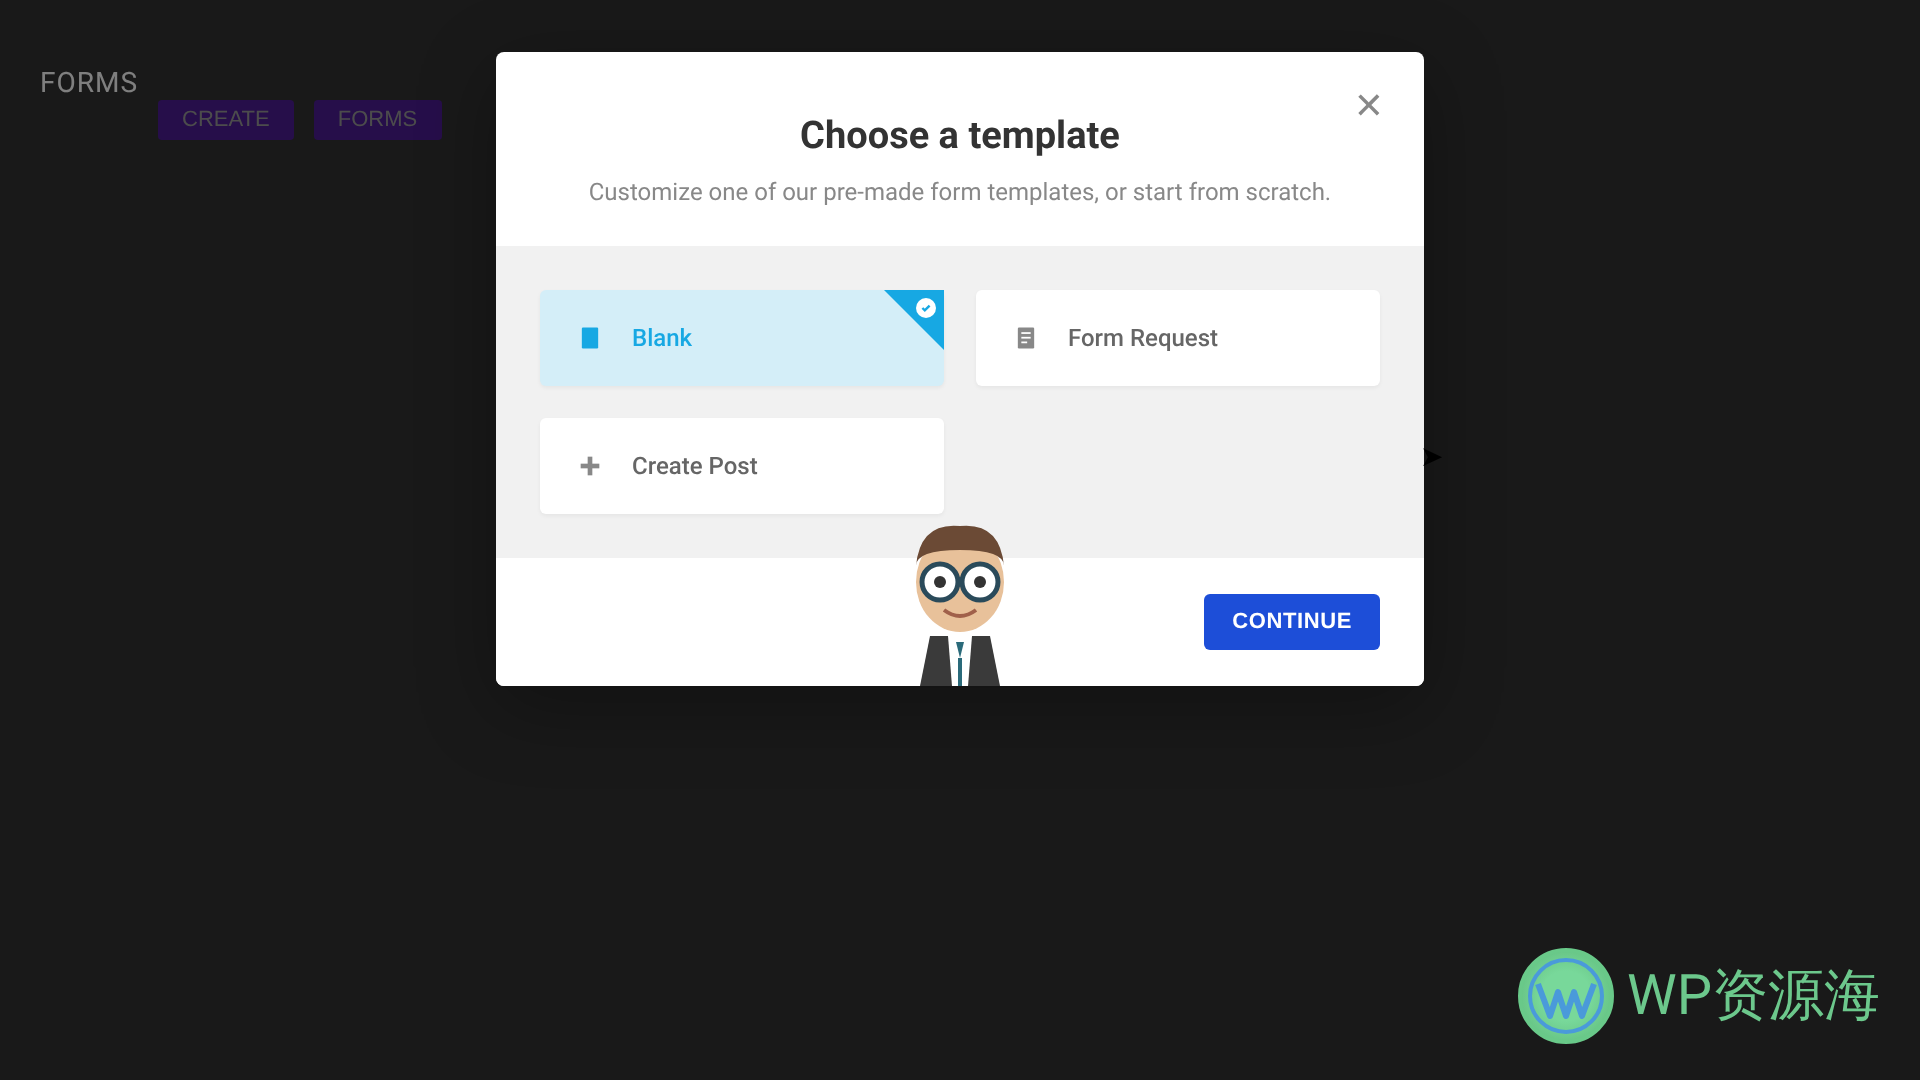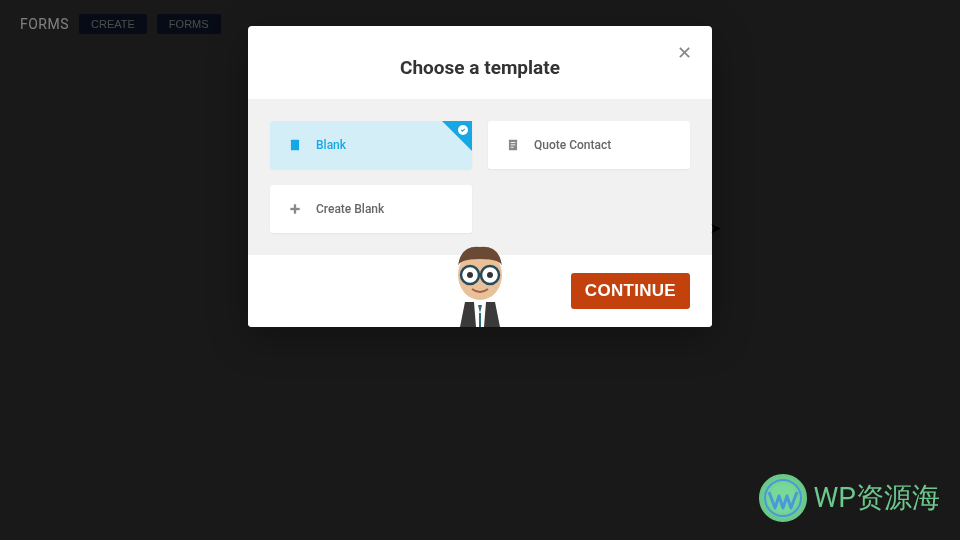--- a/index.html
+++ b/index.html
@@ -19,26 +19,27 @@
       align-items: center;
       gap: 10px;
     }
     .page-title {
       color: #ffffff;
       font-size: 14px;
       font-weight: 400;
       letter-spacing: 0.5px;
     }
     .header-btn {
-      background: #0f172a;
+      background: #4c1d95;
       color: #999;
       border: none;
       padding: 4px 12px;
       font-size: 11px;
       border-radius: 2px;
+      margin-top: 36px;
     }
     .modal-overlay {
       position: absolute;
       inset: 0;
       background: rgba(0,0,0,0.5);
     }
     .modal {
       position: absolute;
       left: 50%;
       top: 26px;
@@ -136,25 +137,25 @@
       font-weight: 500;
     }
     .modal-footer {
       background: #fff;
       padding: 18px 22px;
       display: flex;
       justify-content: flex-end;
       position: relative;
     }
     .continue-btn {
-      background: #c2410c;
+      background: #1d4ed8;
       color: #fff;
       border: none;
       padding: 8px 14px;
-      font-size: 17px;
+      font-size: 11px;
       font-weight: 700;
       letter-spacing: 0.3px;
       border-radius: 3px;
       cursor: pointer;
     }
     .mascot {
       position: absolute;
       left: 50%;
       bottom: 0;
       transform: translateX(-50%);
@@ -206,20 +207,21 @@
 
 <div class="modal-overlay"></div>
 
 <div class="modal">
   <button class="modal-close">
     <span>✕</span>
   </button>
 
   <div class="modal-header">
     <h2 class="modal-title">Choose a template</h2>
+    <p class="modal-subtitle">Customize one of our pre-made form templates, or start from scratch.</p>
   </div>
 
   <div class="template-grid">
 
     <div class="template-card selected">
       <span class="corner-check">
         <svg viewBox="0 0 10 10">
             <path d="M2 5l2 2 4-4" stroke="#17a8e3" stroke-width="2" fill="none"></path>
           </svg>
       </span>
@@ -234,32 +236,32 @@
 
     <div class="template-card">
       <span class="template-icon">
         <svg viewBox="0 0 24 24" width="14" height="14" fill="currentColor">
             <rect x="5" y="3" width="14" height="18" rx="1"></rect>
             <rect x="8" y="7" width="8" height="1.5" fill="#fff"></rect>
             <rect x="8" y="11" width="8" height="1.5" fill="#fff"></rect>
             <rect x="8" y="15" width="5" height="1.5" fill="#fff"></rect>
           </svg>
       </span>
-      <span class="template-label">Quote Contact</span>
+      <span class="template-label">Form Request</span>
     </div>
 
 
     <div class="template-card">
       <span class="template-icon">
         <svg viewBox="0 0 24 24" width="14" height="14" fill="currentColor">
             <rect x="10" y="4" width="4" height="16"></rect>
             <rect x="4" y="10" width="16" height="4"></rect>
           </svg>
       </span>
-      <span class="template-label">Create Blank</span>
+      <span class="template-label">Create Post</span>
     </div>
 
   </div>
 
   <div class="modal-footer">
     <div class="mascot">
       <svg viewBox="0 0 100 90" width="100" height="90">
         <ellipse cx="50" cy="38" rx="22" ry="25" fill="#e8c19a"></ellipse>
         <path d="M28 30 Q30 8 50 10 Q70 8 72 30 Q72 22 50 22 Q28 22 28 30" fill="#6b4a35"></path>
         <circle cx="40" cy="38" r="9" fill="#fff" stroke="#2a4a5a" stroke-width="2.5"></circle>

